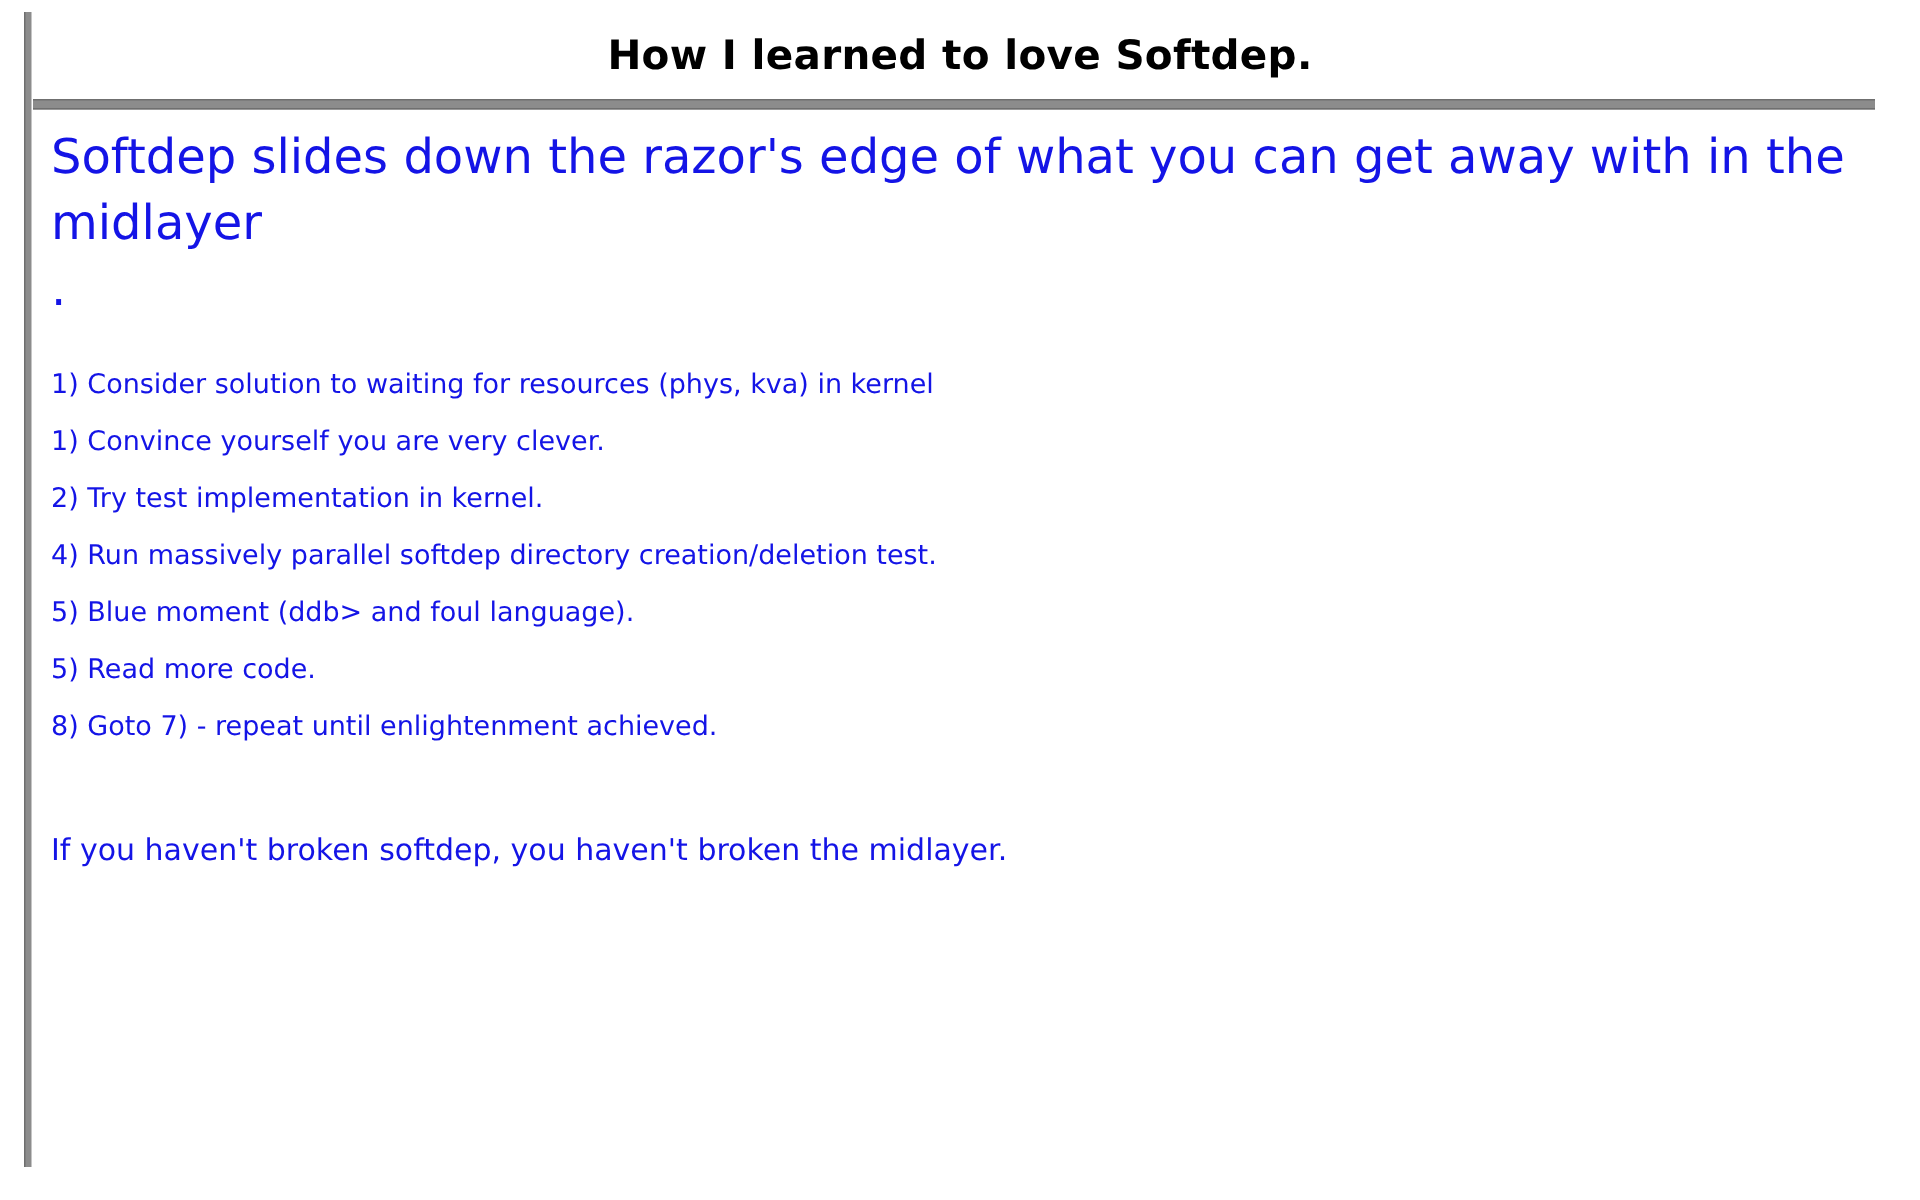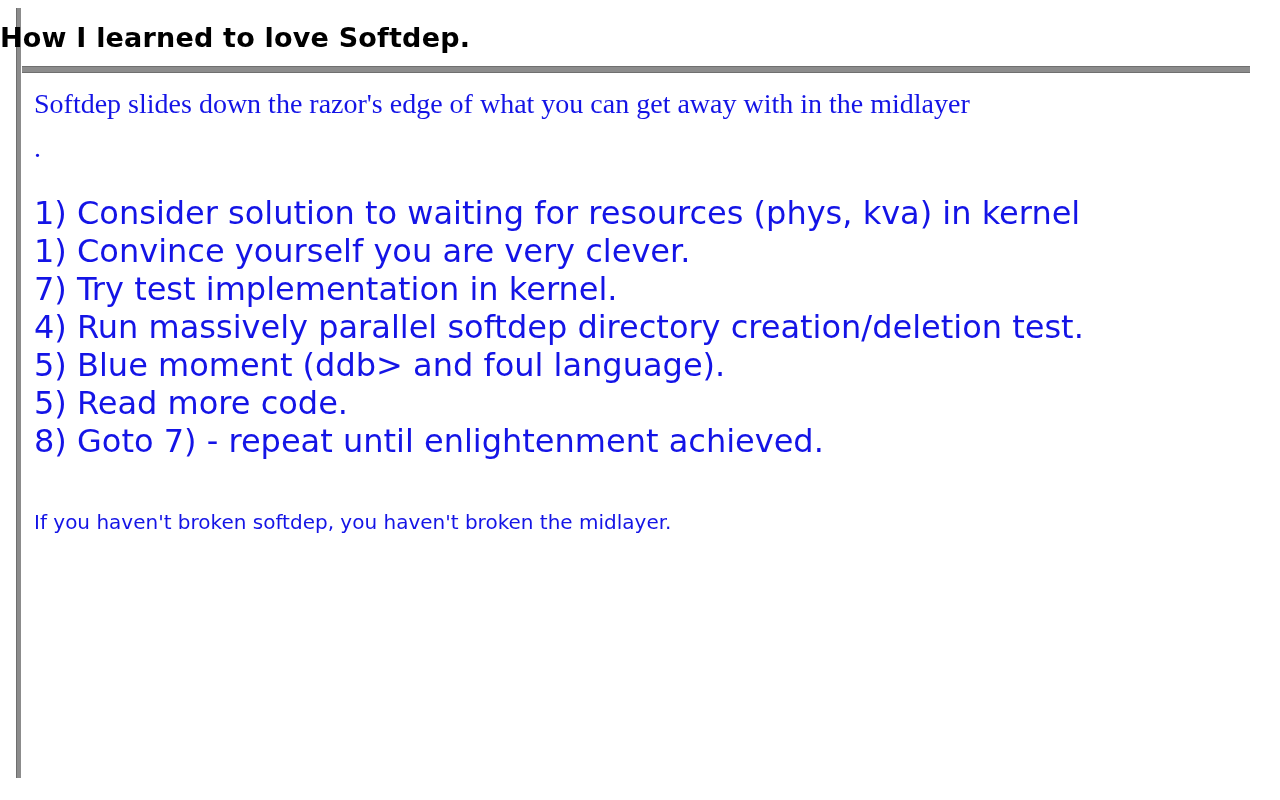--- a/index.html
+++ b/index.html
@@ -27,21 +27,21 @@
     width: 4px;
     height: 770px;
     background: #8c8c8c;
     border-left: 1px solid #6e6e6e;
   }
   .slide-title {
     position: absolute;
     left: 0;
     top: 22px;
     width: 1280px;
-    text-align: left;
+    text-align: center;
     font-family: "DejaVu Sans", sans-serif;
     font-weight: bold;
     font-size: 27px;
     color: #000000;
     letter-spacing: 0.2px;
   }
   .title-rule {
     position: absolute;
     left: 22px;
     top: 66px;
@@ -55,36 +55,35 @@
     position: absolute;
     left: 34px;
     top: 82px;
     width: 1215px;
     color: #1414e6;
     font-family: "DejaVu Sans", sans-serif;
     font-size: 28px;
     line-height: 38px;
   }
   .intro {
-    font-size: 28px;
+    font-size: 32px;
     line-height: 44px;
     margin: 0 0 0 0;
     white-space: normal;
-    font-family: Liberation Serif, serif;
   }
   .blank {
     height: 24px;
   }
   .steps {
     margin: 0;
     padding: 0;
     list-style: none;
   }
   .steps li {
-    font-size: 32px;
+    font-size: 18px;
     line-height: 38px;
     white-space: pre;
   }
   .closing p {
     margin: 0;
     font-size: 20px;
     line-height: 40px;
     white-space: pre;
   }
   .gap-mid {
@@ -105,21 +104,21 @@
   <div class="body">
 
     <div class="intro">Softdep slides down the razor's edge of what you can get away with in the midlayer</div>
     <div class="intro">.</div>
 
     <div class="blank"></div>
 
     <ul class="steps">
       <li>1) Consider solution to waiting for resources (phys, kva) in kernel</li>
       <li>1) Convince yourself you are very clever.</li>
-      <li>7) Try test implementation in kernel.</li>
+      <li>2) Try test implementation in kernel.</li>
       <li>4) Run massively parallel softdep directory creation/deletion test.</li>
       <li>5) Blue moment (ddb&gt; and foul language).</li>
       <li>5) Read more code.</li>
       <li>8) Goto 7) - repeat until enlightenment achieved.</li>
     </ul>
 
     <div class="gap-mid"></div>
 
     <div class="closing">
       <p>If you haven't broken softdep, you haven't broken the midlayer.</p>

